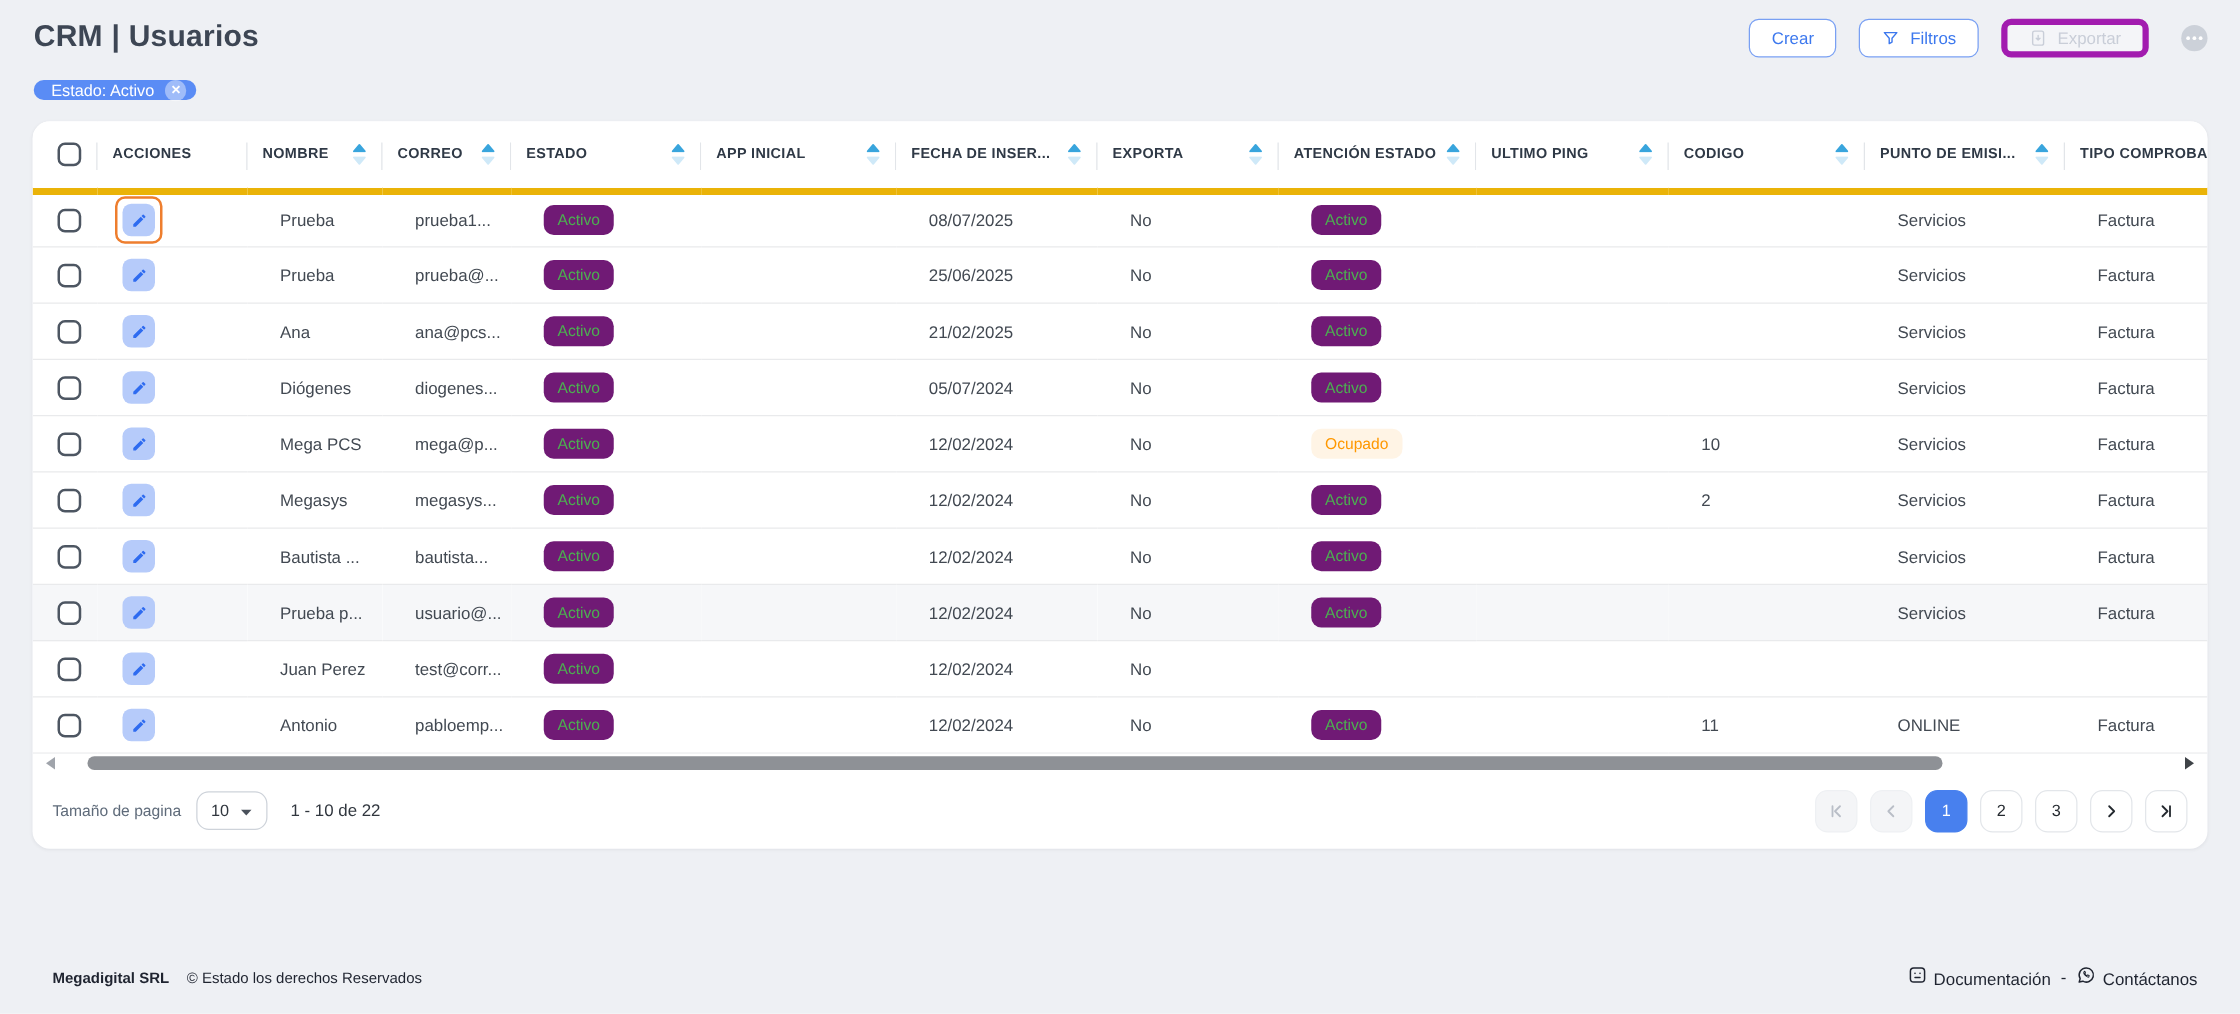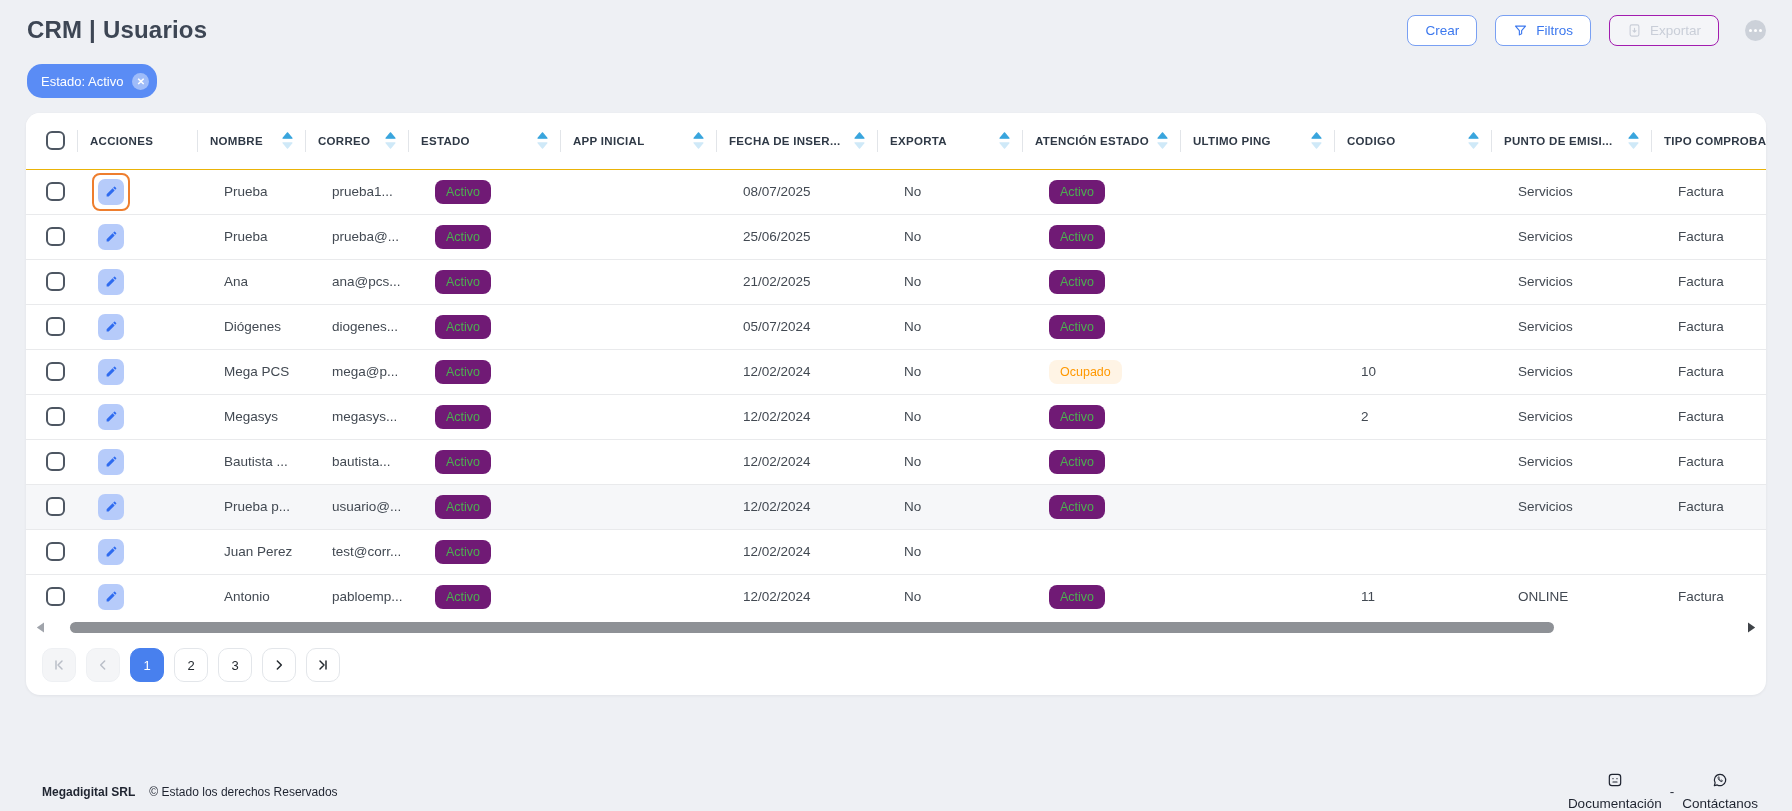--- a/index.html
+++ b/index.html
@@ -7,37 +7,37 @@
   html,body { width:1792px; height:811px; overflow:hidden; }
   body { background:#eef0f4; font-family:"Liberation Sans", sans-serif; color:#3f4650; position:relative; }
 
   
   .topbar { display:flex; justify-content:space-between; align-items:center; padding:13px 26px 0 27px; height:47px; }
   .page-title { font-size:24px; font-weight:bold; color:#3d4654; letter-spacing:.2px; }
   .topbar-actions { display:flex; align-items:center; gap:18px; }
   .btn { display:inline-flex; align-items:center; gap:8px; height:31px; padding:0 17px; border-radius:8px;
          background:#fff; border:1px solid #79a0f3; color:#3c78ee; font-size:13.5px; font-family:inherit; cursor:pointer; }
   .btn svg { display:block; }
-  .btn.disabled { background:#f4f5f8; border:1px solid #a21caf; color:#c9ced8; cursor:default; }
+  .btn.disabled { background:#f4f5f8; border:5px solid #a21caf; color:#c9ced8; cursor:default; }
   .more-btn { width:21px; height:21px; border-radius:50%; border:none; background:#ccd1d9; margin-left:8px;
               display:inline-flex; align-items:center; justify-content:center; gap:2px; cursor:pointer; }
   .more-btn i { width:3px; height:3px; border-radius:50%; background:#fff; display:block; }
 
   
-  .chip { display:inline-flex; align-items:center; gap:9px; margin:17px 0 0 27px; height:34px; padding:0 8px 0 14px;
+  .chip { display:inline-flex; align-items:center; gap:9px; margin:17px 0 0 27px; height:16px; padding:0 8px 0 14px;
           background:#5a8cf5; border-radius:15px; color:#fff; font-size:13px; cursor:pointer; }
   .chip-close { width:17px; height:17px; border-radius:50%; background:rgba(255,255,255,.42); color:#fff;
                 font-size:10px; font-weight:bold; display:inline-flex; align-items:center; justify-content:center; cursor:pointer; }
 
   
   .card { margin:15px 26px 0; width:1740px; height:582px; background:#fff; border-radius:14px;
           box-shadow:0 1px 3px rgba(16,24,40,.06); overflow:hidden; }
   .table-viewport { width:100%; height:506px; overflow:hidden; }
   table { border-collapse:collapse; table-layout:fixed; width:1776px; }
-  thead th { height:56px; text-align:left; position:relative; border-bottom:1px solid #eab308; background:#fff; }
+  thead th { height:56px; text-align:left; position:relative; border-bottom:6px solid #eab308; background:#fff; }
   thead th:not(:last-child)::after { content:''; position:absolute; right:0; top:17px; height:22px; width:1px; background:#e2e5e9; }
   .th-inner { display:flex; align-items:center; justify-content:space-between; padding:0 13px 0 12px; }
   .th-label { font-size:11.5px; font-weight:bold; color:#2f3946; letter-spacing:.3px; white-space:nowrap; }
   .sort-icons { display:inline-flex; flex-direction:column; gap:3px; cursor:pointer; flex:none; margin-left:6px; }
 
   .col-check{width:52px} .col-acciones{width:120px} .col-nombre{width:108px} .col-correo{width:103px}
   .col-estado{width:152px} .col-app_inicial{width:156px} .col-fecha{width:161px} .col-exporta{width:145px}
   .col-atencion{width:158px} .col-ultimo_ping{width:154px} .col-codigo{width:157px} .col-punto{width:160px}
   .col-tipo{width:150px}
 
@@ -74,21 +74,21 @@
   .pg { width:34px; height:34px; border-radius:10px; background:#fff; border:1px solid #e3e6ea; color:#24292f;
         font-size:13px; font-family:inherit; display:inline-flex; align-items:center; justify-content:center; cursor:pointer; }
   .pg.disabled { background:#f4f5f7; border-color:#eef0f3; color:#b9bec7; cursor:default; }
   .pg.active { background:#4880ee; border-color:#4880ee; color:#fff; }
 
   
   .page-footer { position:absolute; left:42px; right:34px; top:772px; display:flex; justify-content:space-between; align-items:center; }
   .pf-left { display:flex; align-items:center; gap:14px; font-size:12px; color:#1f2430; }
   .pf-company { font-weight:bold; }
   .pf-right { display:flex; align-items:center; gap:8px; font-size:13.5px; color:#1f2430; }
-  .pf-link { display:inline-flex; align-items:center; gap:5px; cursor:pointer;flex-direction:column; }
+  .pf-link { display:inline-flex; align-items:flex-end; gap:5px; cursor:pointer; }
 </style>
 </head>
 <body>
 
 <div class="topbar">
   <div class="page-title">CRM | Usuarios</div>
   <div class="topbar-actions">
     <button class="btn">
       <span>Crear</span>
     </button>
@@ -563,20 +563,32 @@
       <div class="scroll-thumb"></div>
     </div>
     <span class="scroll-arrow">
       <svg width="9" height="11" viewBox="0 0 9 11">
           <path d="M1 0.5v10l7.2-5z" fill="#3f4348"></path>
         </svg>
     </span>
   </div>
 
   <div class="card-footer">
+    <div class="pgsize">
+      <span class="pgsize-label">Tamaño de pagina</span>
+      <span class="select">
+        <span>10</span>
+        <span>
+          <svg width="10" height="6" viewBox="0 0 10 6">
+              <path d="M0.8 0.8h8.4L5 5.4z" fill="#4a515b"></path>
+            </svg>
+        </span>
+      </span>
+      <span class="range">1 - 10 de 22</span>
+    </div>
     <div class="pager">
       <button class="pg disabled">
         <svg width="16" height="16" viewBox="0 0 24 24" fill="none" stroke="currentColor" stroke-width="2.2" stroke-linecap="round" stroke-linejoin="round">
             <path d="M16.5 6l-6 6 6 6M7.5 6v12"></path>
           </svg>
       </button>
       <button class="pg disabled">
         <svg width="16" height="16" viewBox="0 0 24 24" fill="none" stroke="currentColor" stroke-width="2.2" stroke-linecap="round" stroke-linejoin="round">
             <path d="M14.5 6l-6 6 6 6"></path>
           </svg>

